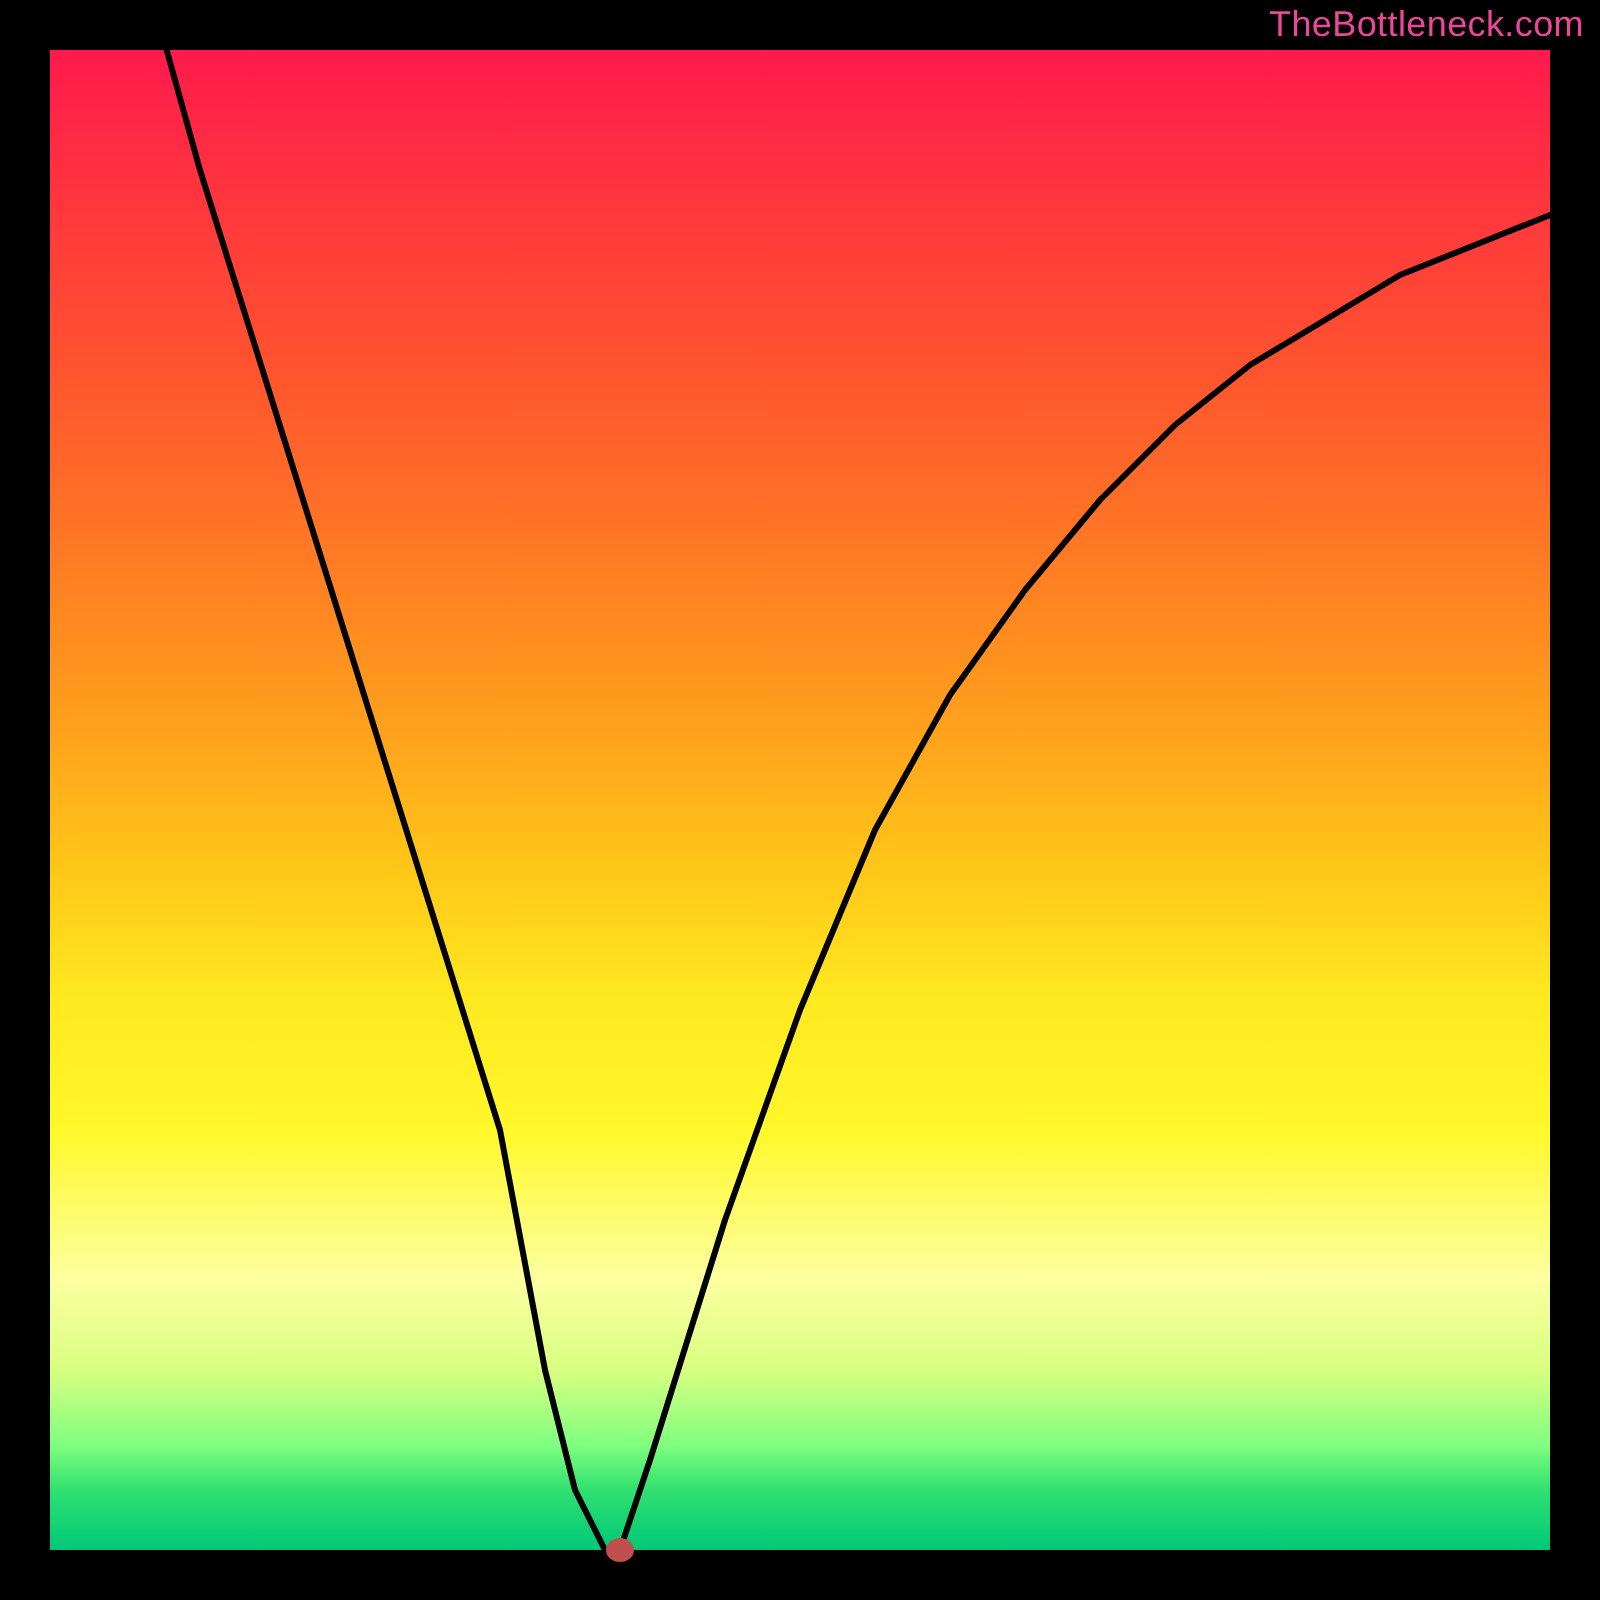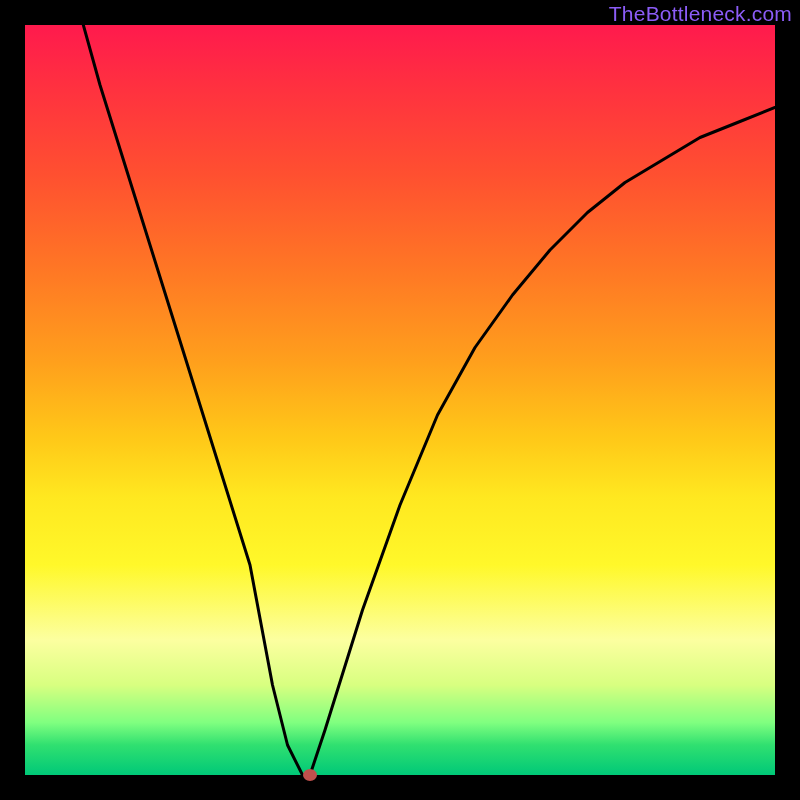--- a/index.html
+++ b/index.html
@@ -37,22 +37,22 @@
       #d8ff80 88%,
       #80ff80 93%,
       #30e070 96%,
       #00c878 100%
     );
   }
   .watermark {
     position: absolute;
     top: 2px;
     right: 8px;
-    color: #8b5cf6;
-    font-size: 21px;
+    color: #ec4899;
+    font-size: 18px;
     font-weight: 500;
     letter-spacing: 0.2px;
   }
   svg.curve {
     position: absolute;
     left: 0;
     top: 0;
     width: 750px;
     height: 750px;
   }

